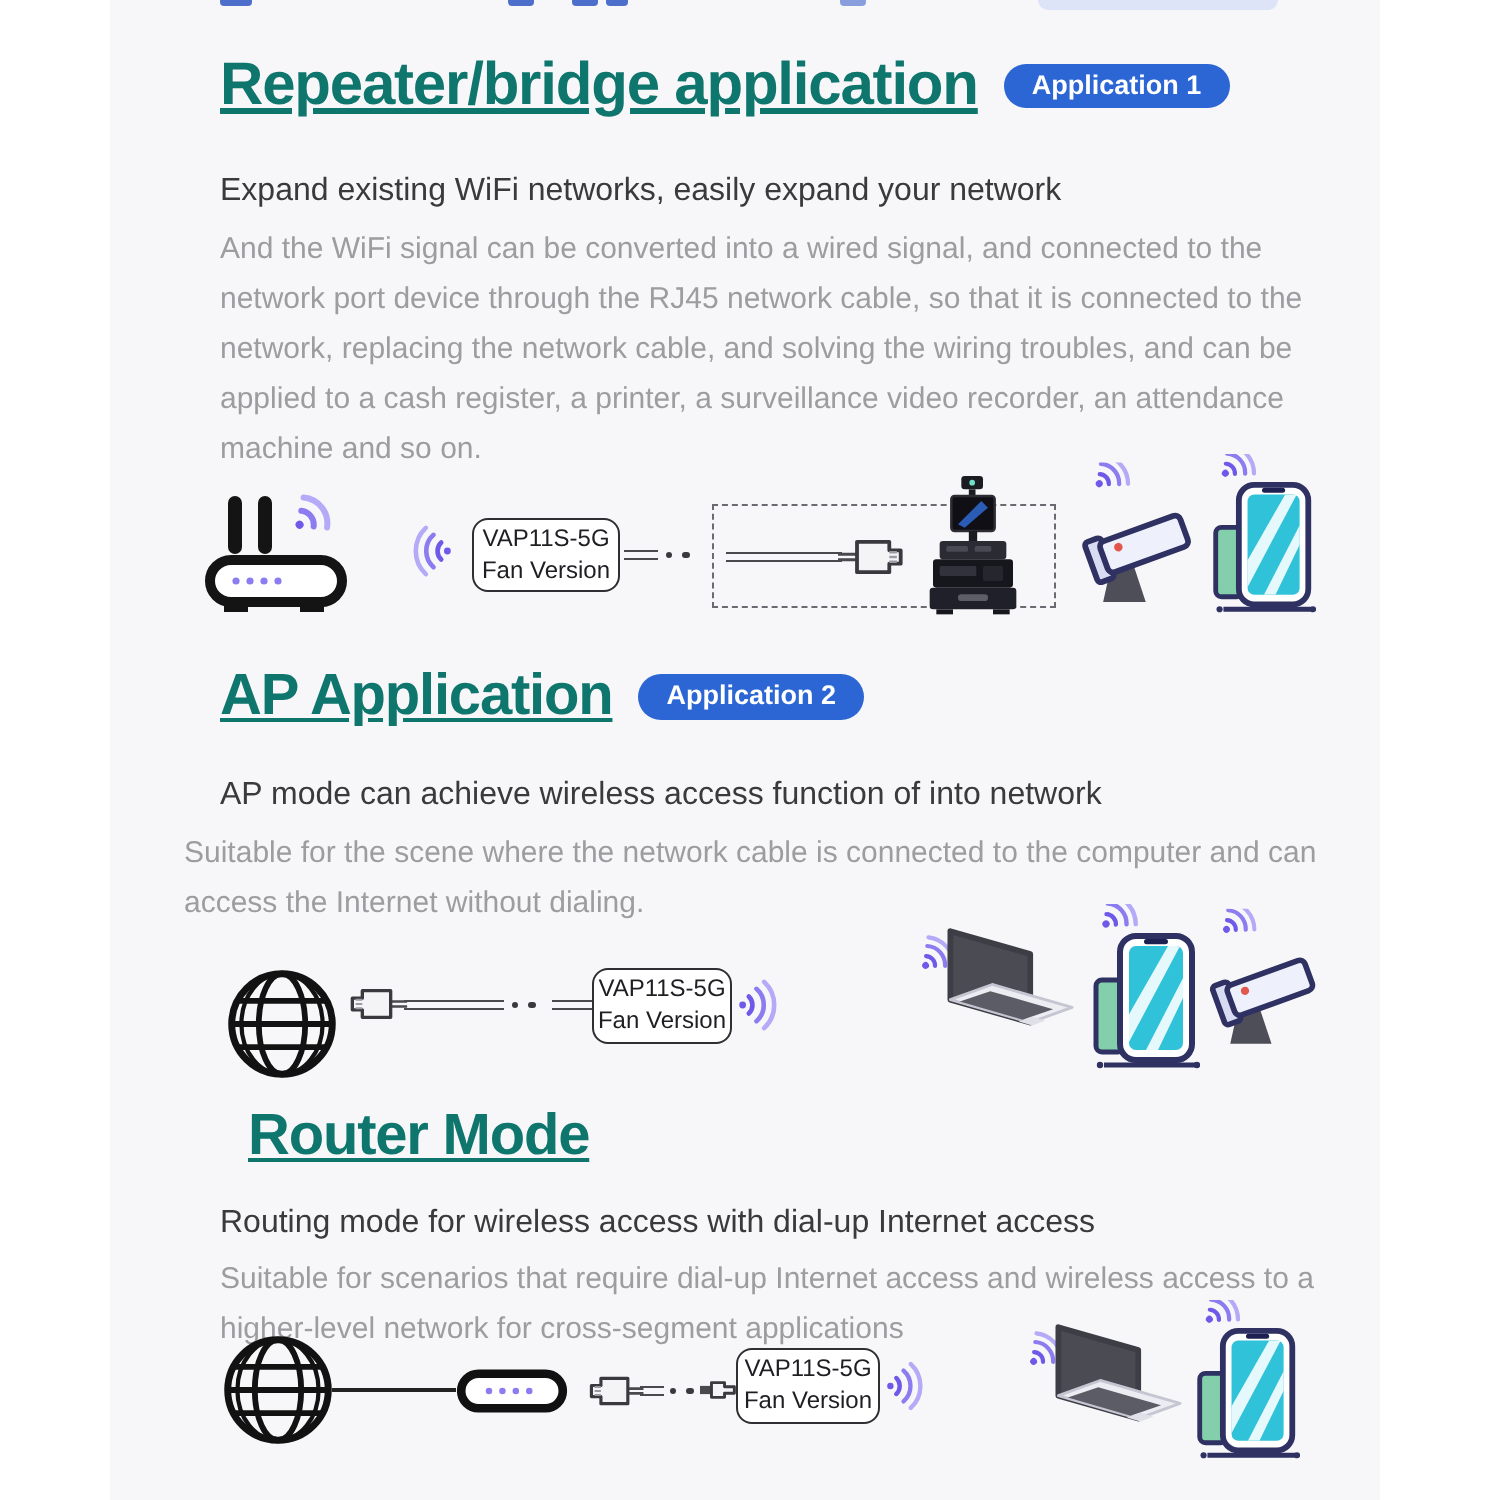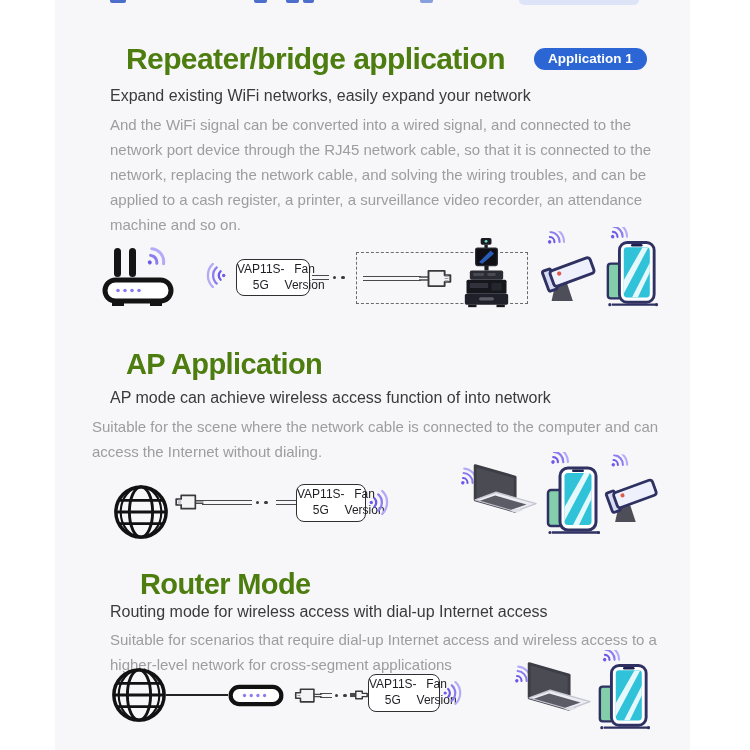--- a/index.html
+++ b/index.html
@@ -1,28 +1,28 @@
 <!DOCTYPE html>
 <html><head>
 <meta charset="utf-8">
 <style>
   html,body{margin:0;padding:0;background:#ffffff;}
   #app{position:relative;width:750px;height:750px;background:#ffffff;overflow:hidden;
        font-family:"Liberation Sans",sans-serif;}
   .panel{position:absolute;left:55px;top:0;width:635px;height:750px;background:#f7f7f9;}
   .title-row{position:absolute;display:flex;align-items:center;gap:13px;white-space:nowrap;}
-  .title{margin:16px;font-weight:bold;color:#4d7c0f;letter-spacing:-0.6px;}
+  .title{margin:0;font-weight:bold;color:#0f766e;letter-spacing:-0.6px;text-decoration:underline;}
   .t1{font-size:30px;}
   .t2{font-size:29px;}
   .badge{background:#2b66d4;color:#ffffff;font-size:13.5px;font-weight:bold;
          padding:4px 14px 5px;border-radius:999px;line-height:1;}
   .subtitle{position:absolute;font-size:16px;color:#3a3a3c;}
   .body-text{position:absolute;font-size:15px;line-height:25px;color:#9d9da0;}
   .vap-box{position:absolute;background:#ffffff;border:1.7px solid #2e2e33;border-radius:8px;
-           display:flex;flex-direction:row;align-items:center;justify-content:space-between;
+           display:flex;flex-direction:column;align-items:center;justify-content:center;
            font-size:12px;color:#1e1e23;line-height:1.3;text-align:center;box-sizing:border-box;}
   .cable{position:absolute;height:5px;border-top:1.6px solid #4a4a4e;border-bottom:1.6px solid #4a4a4e;box-sizing:border-box;}
   .sline{position:absolute;height:0;border-top:2px solid #222222;}
   .dashed-box{position:absolute;border:1.6px dashed #6a6a70;box-sizing:border-box;}
   .dots{position:absolute;display:flex;gap:5px;align-items:center;}
   .dots i{width:3.4px;height:3.4px;background:#3a3a3e;border-radius:50%;display:block;}
   .icon{position:absolute;}
   .mirror{transform:scaleX(-1);}
   .frag{position:absolute;top:0;height:3px;background:#3056c4;border-radius:0 0 2px 2px;opacity:.85;}
   .pill-frag{position:absolute;top:0;height:5px;background:#dde4f7;border-radius:0 0 5px 5px;}
@@ -208,20 +208,21 @@
         <use href="#sym-camera"></use>
       </svg>
     <svg class="icon" style="left:604px;top:227px;width:54px;height:81px" viewBox="0 0 56 84">
         <use href="#sym-phone"></use>
       </svg>
   </section>
 
   <section>
     <div class="title-row" style="left:110px;top:332px">
       <h2 class="title t2">AP Application</h2>
+      <span class="badge">Application 2</span>
     </div>
     <div class="subtitle" style="left:110px;top:389px">AP mode can achieve wireless access function of into network</div>
     <div class="body-text" style="left:92px;top:414px;width:570px">Suitable for the scene where the network cable is connected to the computer and can access the Internet without dialing.</div>
 
     <svg class="icon" style="left:112px;top:483px;width:58px;height:58px" viewBox="0 0 60 60">
         <use href="#sym-globe"></use>
       </svg>
     <svg class="icon mirror" style="left:170px;top:492px;width:34px;height:20px" viewBox="0 0 40 24">
         <use href="#sym-rj45"></use>
       </svg>

